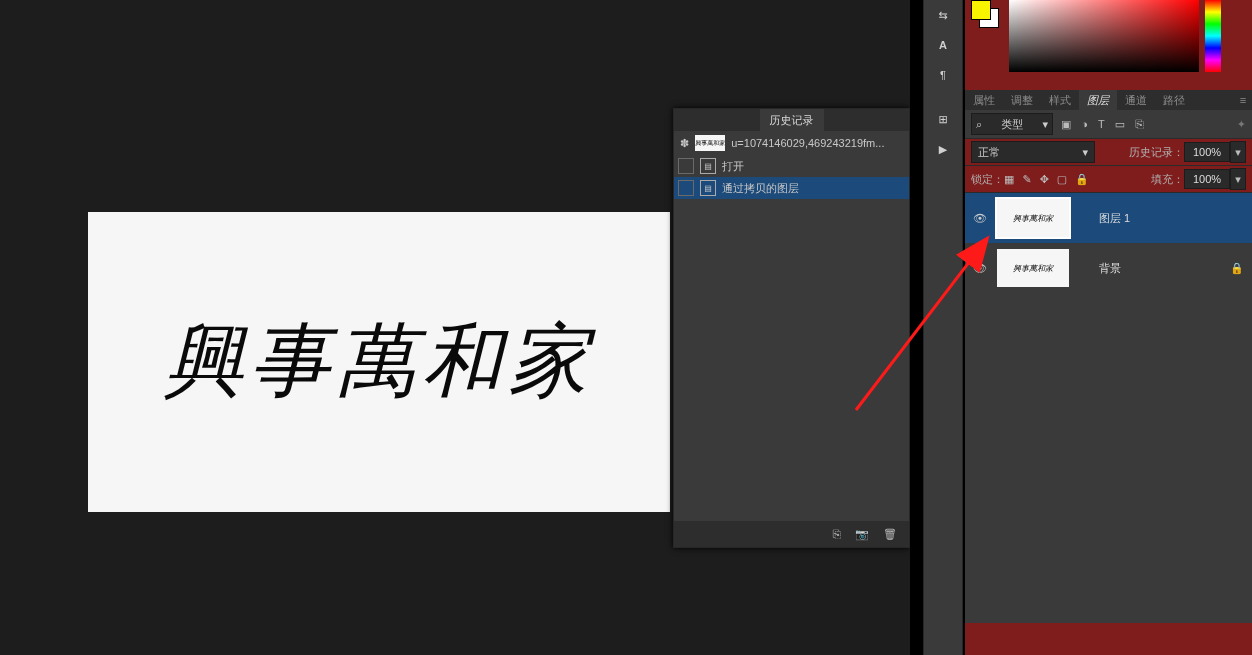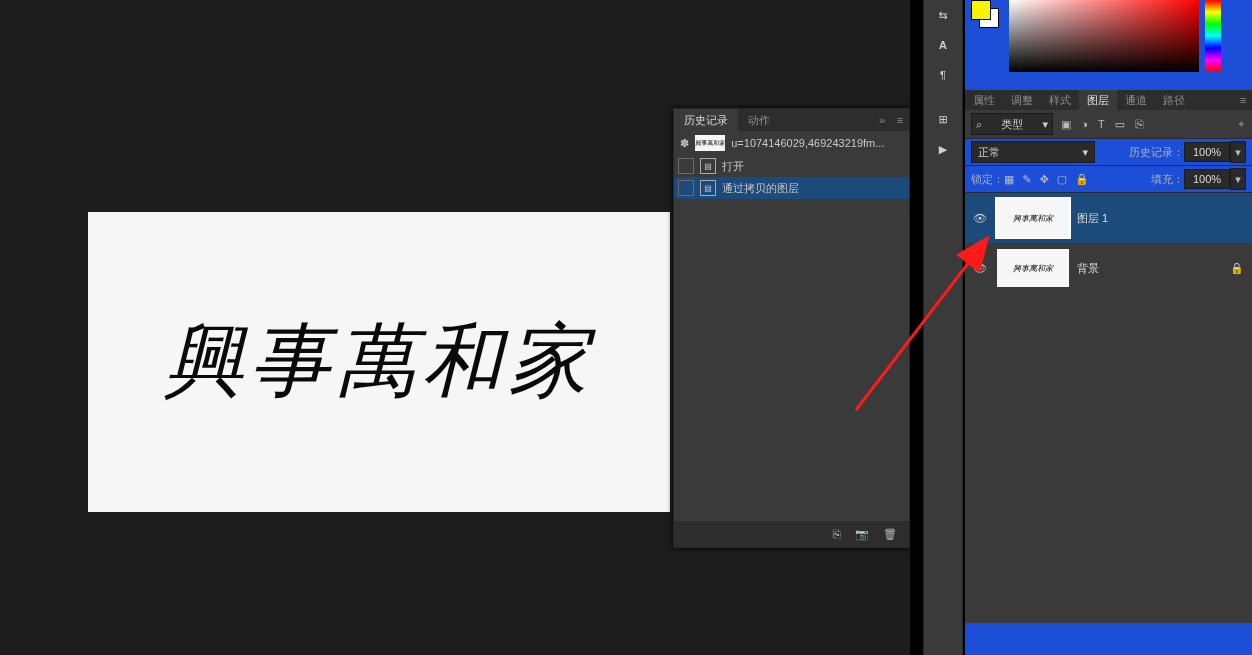--- a/index.html
+++ b/index.html
@@ -7,66 +7,66 @@
   
   .canvas-wrap{position:absolute;left:0;top:0;width:910px;height:655px;background:#1d1d1d;}
   .canvas{position:absolute;left:88px;top:212px;width:582px;height:300px;background:#f6f6f6;display:flex;align-items:center;justify-content:center;}
   .canvas-text{font-family:"KaiTi","STKaiti",serif;font-size:80px;font-style:italic;color:#0a0a0a;letter-spacing:6px;white-space:nowrap;}
   
   .toolstrip{position:absolute;left:923px;top:0;width:38px;height:655px;background:#3a3a3a;border-left:1px solid #272727;border-right:1px solid #272727;}
   .toolstrip .tsbtn{width:38px;height:30px;display:flex;align-items:center;justify-content:center;color:#d0d0d0;}
   
   .panel{position:absolute;background:#3a3a3a;border:1px solid #272727;box-shadow:0 0 6px #000;}
   .history{left:673px;top:108px;width:235px;height:438px;display:flex;flex-direction:column;}
-  .panel-tabs{display:flex;align-items:center;height:22px;background:#2d2d2d;}
+  .panel-tabs{display:flex;align-items:center;height:22px;background:#2d2d2d;flex-direction:column;}
   .ptab{padding:0 10px;line-height:22px;height:22px;color:#8d8d8d;}
   .ptab.active{background:#3a3a3a;color:#d8d8d8;}
   .ptab-spacer{flex:1;}
   .ptab-ctrl{width:18px;text-align:center;color:#8d8d8d;}
   .hist-src{display:flex;align-items:center;height:24px;background:#3a3a3a;padding:0 6px;gap:6px;}
   .hist-thumb{width:30px;height:16px;background:#f6f6f6;display:flex;align-items:center;justify-content:center;font-size:6px;color:#000;}
   .hist-list{flex:1;background:#3a3a3a;}
   .hrow{display:flex;align-items:center;height:22px;padding:0 4px;gap:6px;}
   .hrow.sel{background:#1c4a7a;}
   .hrow .cb{width:14px;height:14px;border:1px solid #6a6a6a;}
   .hrow .pg{width:14px;height:14px;border:1px solid #aaa;display:flex;align-items:center;justify-content:center;font-size:8px;color:#ccc;}
   .hist-footer{height:26px;background:#2d2d2d;display:flex;justify-content:flex-end;align-items:center;gap:14px;padding:0 12px;color:#bbb;}
   
-  .rightcol{position:absolute;left:965px;top:0;width:287px;height:655px;background:#1d4ed8;}
+  .rightcol{position:absolute;left:965px;top:0;width:287px;height:655px;background:#7f1d1d;}
   
   .swtop{position:relative;height:90px;}
   .sw-pair{position:absolute;left:6px;top:0;width:30px;height:30px;}
   .sw-fg{position:absolute;left:0;top:0;width:18px;height:18px;background:#f8f400;border:1px solid #000;z-index:2;}
   .sw-bg{position:absolute;left:8px;top:8;width:18px;height:18px;background:#fff;border:1px solid #000;}
   .picker{position:absolute;left:44px;top:0;width:190px;height:72px;background:linear-gradient(to right,#fff,#ff0000);}
   .picker::after{content:"";position:absolute;inset:0;background:linear-gradient(to top,#000,rgba(0,0,0,0));}
   .huebar{position:absolute;left:240px;top:0;width:16px;height:72px;background:linear-gradient(to bottom,#ff0000,#ffff00,#00ff00,#00ffff,#0000ff,#ff00ff,#ff0000);}
   
   .rtabs{display:flex;align-items:center;height:20px;background:#2d2d2d;}
   .rtab{padding:0 8px;line-height:20px;height:20px;color:#8d8d8d;}
-  .rtab.active{background:#3a3a3a;color:#e0e0e0;}
+  .rtab.active{background:#3a3a3a;color:#e0e0e0;font-style:italic;}
   
   .filterrow{display:flex;align-items:center;height:28px;padding:0 6px;gap:8px;background:#3a3a3a;border-bottom:1px solid #2a2a2a;}
   .typebox{display:flex;align-items:center;gap:4px;height:20px;width:72px;background:#2a2a2a;border:1px solid #1c1c1c;padding:0 4px;color:#ccc;justify-content:space-between;}
   .ficons{display:flex;gap:10px;color:#bbb;}
   
   .blendrow,.lockrow{display:flex;align-items:center;height:26px;padding:0 6px;gap:0;border-bottom:1px solid #2a2a2a;}
   .blendsel{flex:0 0 110px;height:20px;background:#2a2a2a;border:1px solid #1c1c1c;display:flex;align-items:center;justify-content:space-between;padding:0 6px;color:#ccc;}
   .lbl{color:#b0b0b0;}
   .pct{width:44px;height:18px;background:#2a2a2a;border:1px solid #1c1c1c;display:flex;align-items:center;justify-content:center;color:#ddd;font-size:11px;}
   .drop{width:14px;height:20px;display:flex;align-items:center;justify-content:center;color:#bbb;background:#2a2a2a;border:1px solid #1c1c1c;}
   .lockicons{display:flex;gap:8px;color:#bbb;}
   
   .layers{height:430px;background:#3a3a3a;}
   .layer{display:flex;align-items:center;height:50px;padding:0 6px;gap:8px;}
   .layer.sel{background:#1c4a7a;}
   .eye{width:18px;text-align:center;color:#ccc;}
   .lthumb{width:72px;height:38px;background:#f6f6f6;display:flex;align-items:center;justify-content:center;font-size:8px;color:#000;font-family:"KaiTi",serif;font-style:italic;}
   .layer.sel .lthumb{outline:2px solid #fff;}
-  .lname{flex:1;color:#ddd;}
+  .lname{flex:1;color:#ddd;margin-left:22px;}
   .llock{width:16px;color:#bbb;}
   
   .arrow{position:absolute;left:846px;top:225px;pointer-events:none;}
 </style>
 </head>
 <body>
 
 <div class="root">
 
   <div class="canvas-wrap">

